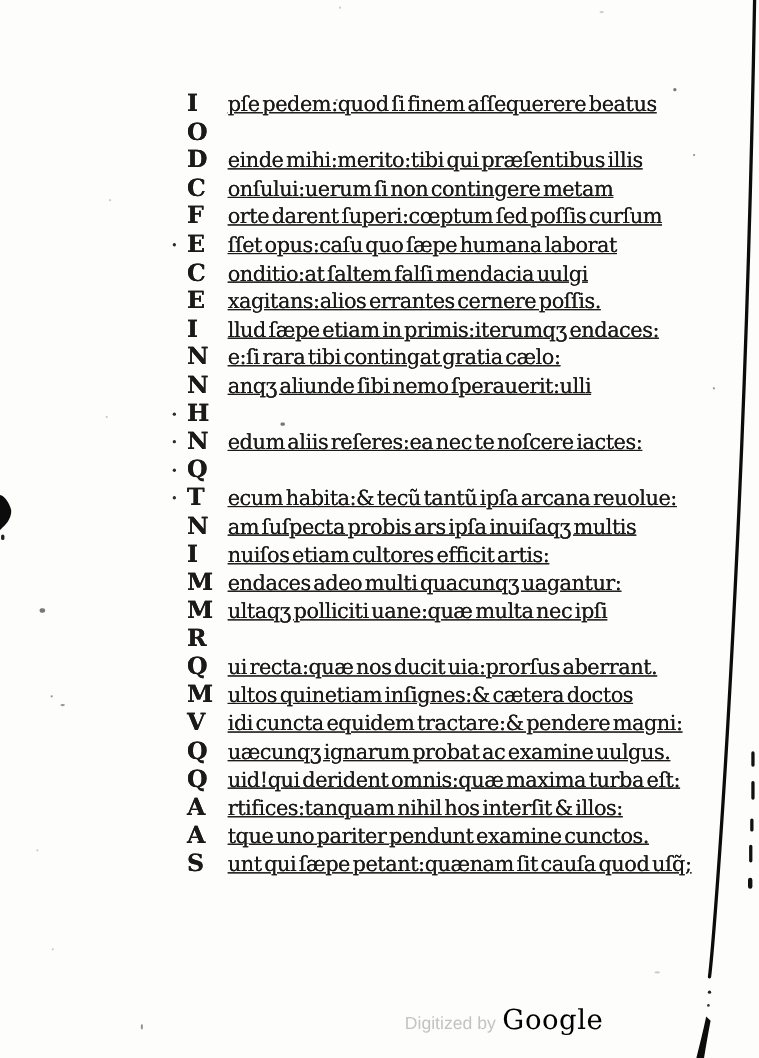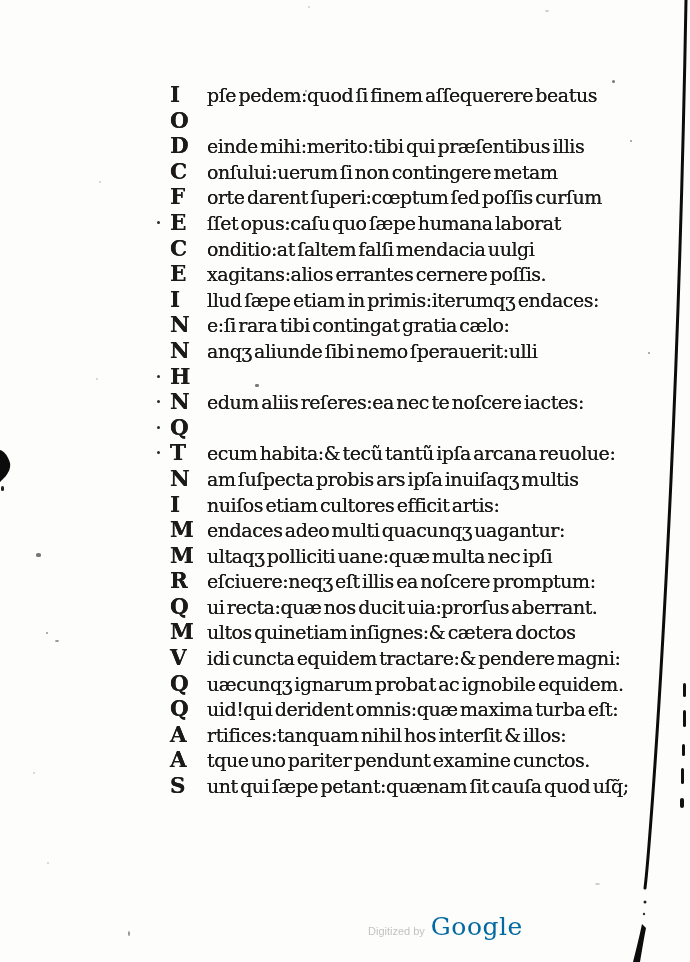--- a/index.html
+++ b/index.html
@@ -30,20 +30,21 @@
     font-size: 21.5px;
     font-weight: bold;
     letter-spacing: 0;
     text-shadow: 0 0 0.4px #1c1a17;
   }
   .line-text {
     font-size: 19px;
     letter-spacing: -0.45px;
     word-spacing: -3.2px;
     text-shadow: 0 0 0.35px #1c1a17;
+    text-decoration: underline;
   }
   
   .margin-dot {
     position: absolute;
     left: 157px;
     width: 3px; height: 3px;
     border-radius: 50%;
     background: #2a2a2a;
   }
   
@@ -60,28 +61,28 @@
   
   #watermark {
     position: absolute;
     left: 368px; top: 912px;
     display: flex;
     align-items: baseline;
     user-select: none;
   }
   #watermark .wm-prefix {
     font-family: "Liberation Sans", "DejaVu Sans", sans-serif;
-    font-size: 11px;
+    font-size: 16px;
     color: #c3c3c3;
     margin-right: 6px;
   }
   #watermark .wm-logo {
     font-family: "DejaVu Serif", "Liberation Serif", serif;
     font-size: 25px;
-    color: #0369a1;
+    color: #000000;
     letter-spacing: 0.5px;
   }
 </style>
 </head>
 <body>
 
 <div id="scan">
 
   <div id="poem">
       <div class="poem-line">
@@ -152,37 +153,36 @@
       <div class="poem-line">
         <span class="drop-cap">M</span>
         <span class="line-text">endaces adeo multi quacunqʒ uagantur:</span>
       </div>
       <div class="poem-line">
         <span class="drop-cap">M</span>
         <span class="line-text">ultaqʒ polliciti uane:quæ multa nec ipſi</span>
       </div>
       <div class="poem-line">
         <span class="drop-cap">R</span>
-        <span class="line-text">eſciuere:neqʒ eſt illis ea noſcere promptum:</span>
       </div>
       <div class="poem-line">
         <span class="drop-cap">Q</span>
         <span class="line-text">ui recta:quæ nos ducit uia:prorſus aberrant.</span>
       </div>
       <div class="poem-line">
         <span class="drop-cap">M</span>
         <span class="line-text">ultos quinetiam inſignes:&amp; cætera doctos</span>
       </div>
       <div class="poem-line">
         <span class="drop-cap">V</span>
         <span class="line-text">idi cuncta equidem tractare:&amp; pendere magni:</span>
       </div>
       <div class="poem-line">
         <span class="drop-cap">Q</span>
-        <span class="line-text">uæcunqʒ ignarum probat ac ignobile equidem.</span>
+        <span class="line-text">uæcunqʒ ignarum probat ac examine uulgus.</span>
       </div>
       <div class="poem-line">
         <span class="drop-cap">Q</span>
         <span class="line-text">uid!qui derident omnis:quæ maxima turba eſt:</span>
       </div>
       <div class="poem-line">
         <span class="drop-cap">A</span>
         <span class="line-text">rtifices:tanquam nihil hos interſit &amp; illos:</span>
       </div>
       <div class="poem-line">

